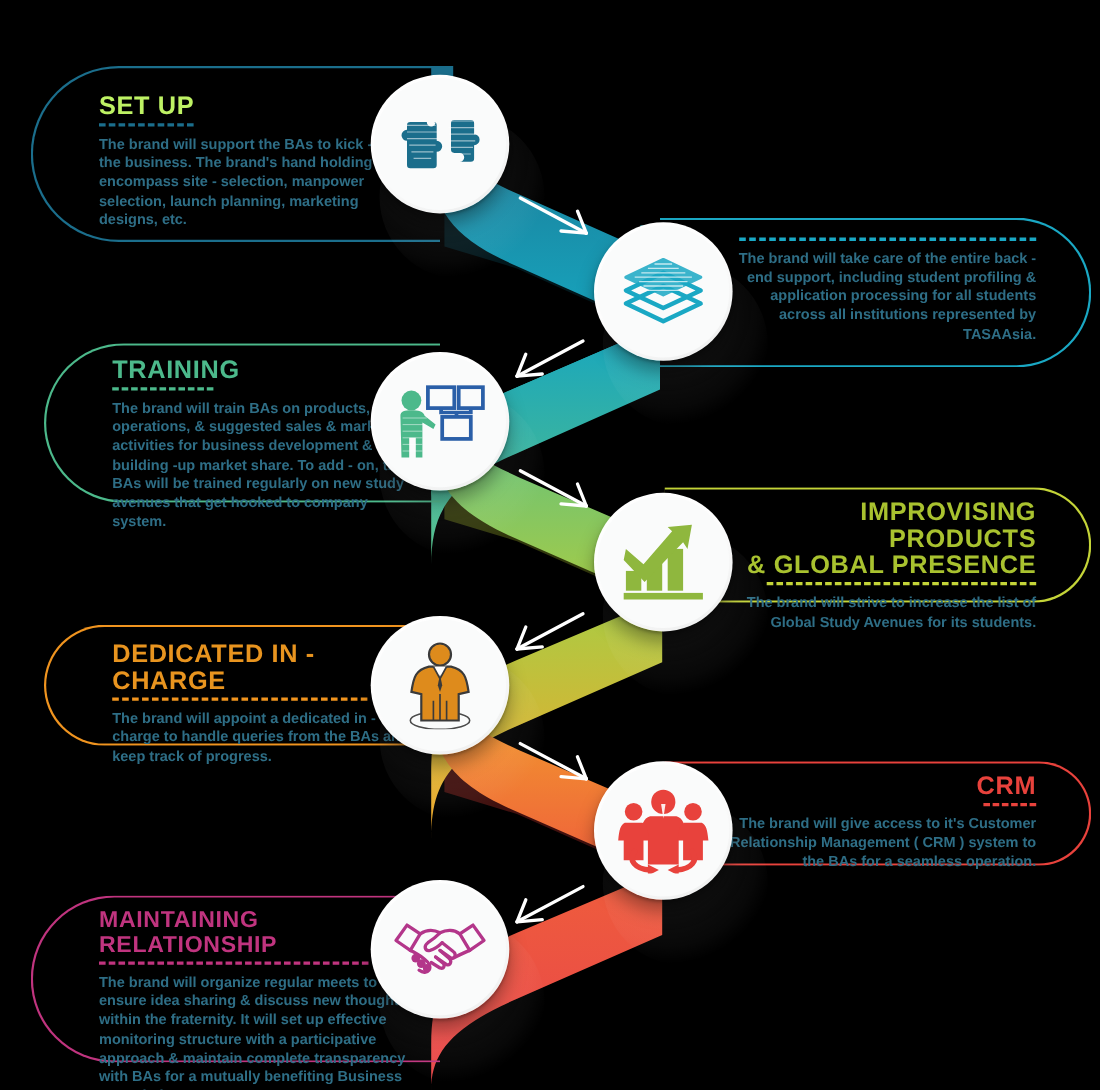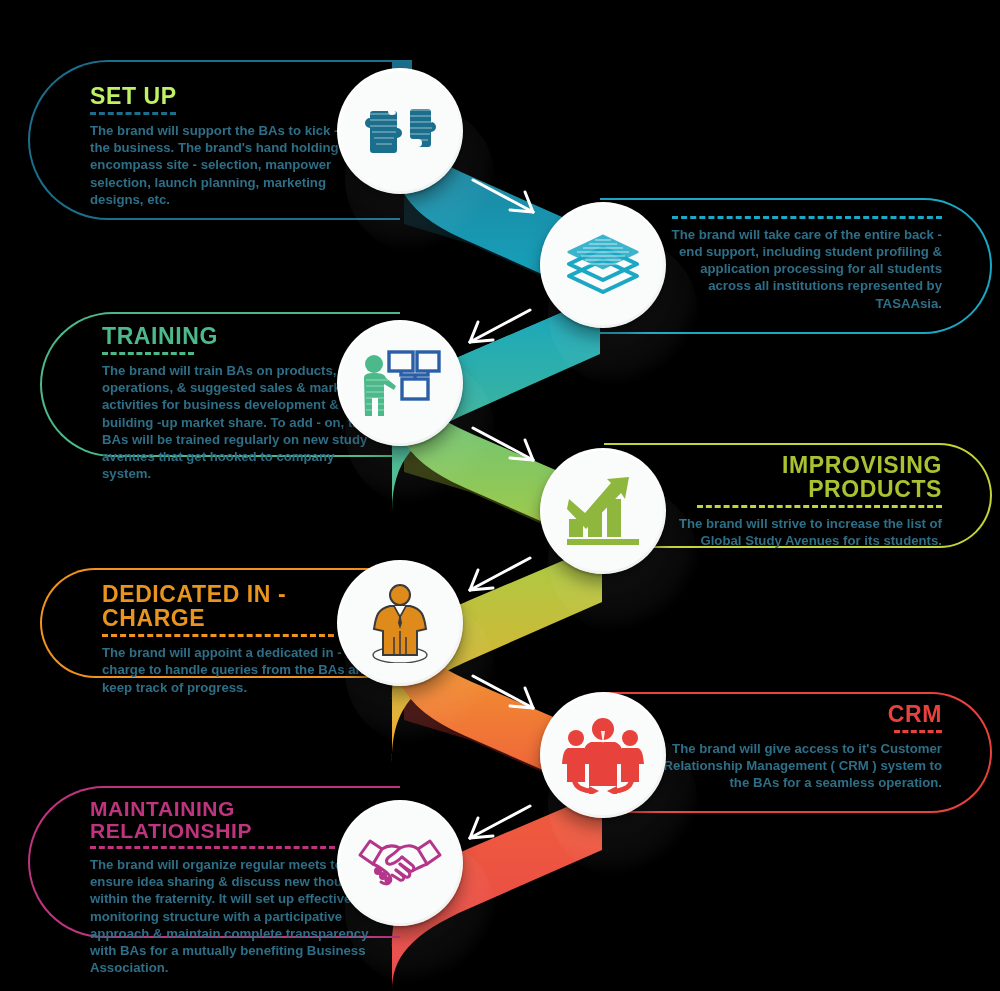--- a/index.html
+++ b/index.html
@@ -160,47 +160,48 @@
         <div class="pdash" style="border-color:#4cb98b;width:92px;"></div>
         <div class="pbody">The brand will train BAs  on products, centre operations, &amp; suggested sales &amp; marketing activities for business development &amp; building -up market share. To add - on, the BAs will be trained regularly on new study avenues that get hooked to company system.</div>
       </div>
     </div>
   </div>
 
   <div class="panel panel-right" style="right:8px;top:443px;width:388px;height:105px;border-color:#c4d438;">
     <div class="inner">
       <div class="txt-right" style="top:8px;width:290px;">
         <div class="ptitle" style="color:#a9c22f;font-size:23px;">IMPROVISING PRODUCTS</div>
+        <div class="ptitle" style="color:#a9c22f;font-size:23px;">&amp; GLOBAL PRESENCE</div>
         <div class="pdash" style="border-color:#c4d438;width:245px;margin-left:auto;"></div>
         <div class="pbody">The brand will strive to increase the list of Global Study Avenues for its students.</div>
       </div>
     </div>
   </div>
 
   <div class="panel panel-left" style="left:40px;top:568px;width:360px;height:110px;border-color:#f0941f;">
     <div class="inner">
       <div class="txt-left" style="top:12px;width:282px;">
         <div class="ptitle" style="color:#e8941f;font-size:23px;">DEDICATED IN - CHARGE</div>
         <div class="pdash" style="border-color:#f0941f;width:232px;"></div>
         <div class="pbody">The brand will appoint a dedicated in - charge to handle queries from the BAs and keep track of progress.</div>
       </div>
     </div>
   </div>
 
-  <div class="panel panel-right" style="right:8px;top:692px;width:388px;height:121px;border-color:#e8423c;">
+  <div class="panel panel-right" style="right:8px;top:692px;width:388px;height:95px;border-color:#e8423c;">
     <div class="inner">
       <div class="txt-right" style="top:8px;width:280px;">
         <div class="ptitle" style="color:#e8423c;font-size:23px;">CRM</div>
         <div class="pdash" style="border-color:#e8423c;width:48px;margin-left:auto;"></div>
         <div class="pbody">The brand will give access to it's Customer Relationship Management ( CRM ) system to the BAs for a seamless operation.</div>
       </div>
     </div>
   </div>
 
-  <div class="panel panel-left" style="left:28px;top:786px;width:372px;height:152px;border-color:#c0347f;">
+  <div class="panel panel-left" style="left:28px;top:814px;width:372px;height:152px;border-color:#c0347f;">
     <div class="inner">
       <div class="txt-left" style="top:10px;width:295px;">
         <div class="ptitle" style="color:#c0347f;font-size:21px;">MAINTAINING RELATIONSHIP</div>
         <div class="pdash" style="border-color:#c0347f;width:245px;"></div>
         <div class="pbody">The brand will organize regular meets to ensure idea sharing &amp; discuss new thoughts within the fraternity. It will set up effective monitoring structure with a participative approach &amp; maintain complete transparency with BAs for a mutually benefiting Business Association.</div>
       </div>
     </div>
   </div>
 
   <div class="cshadow" style="left:345px;top:104px;"></div>

